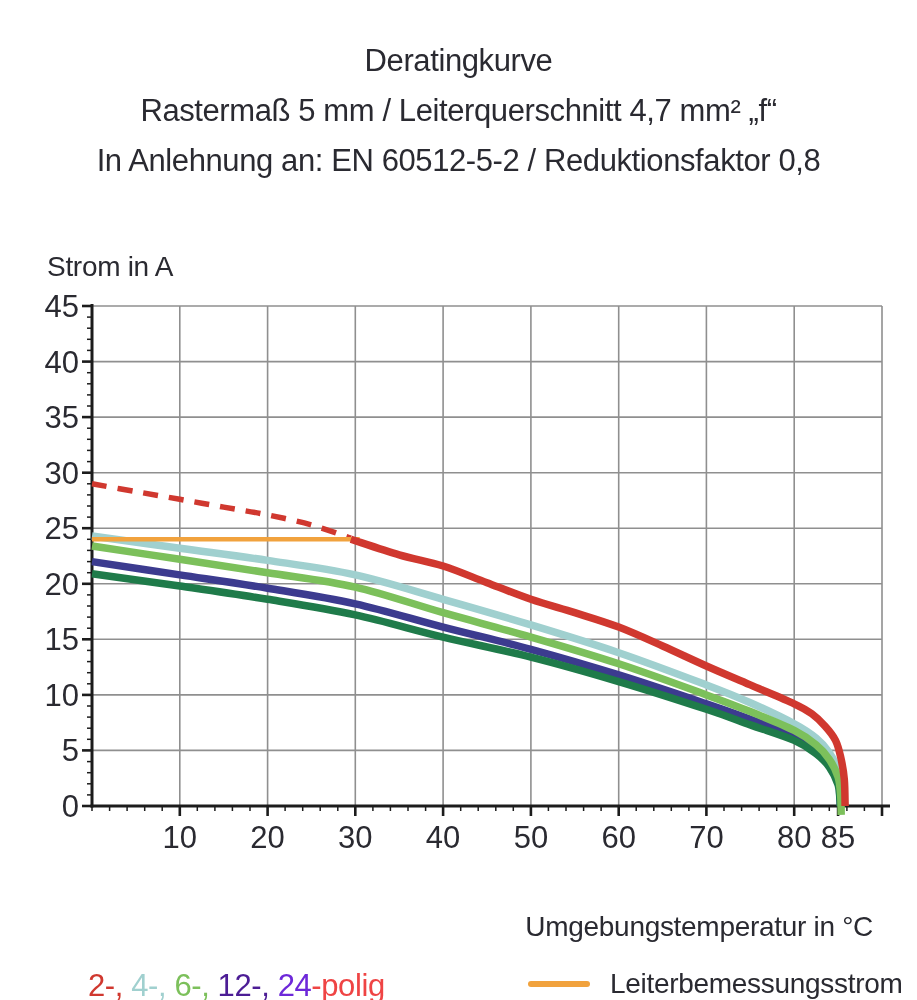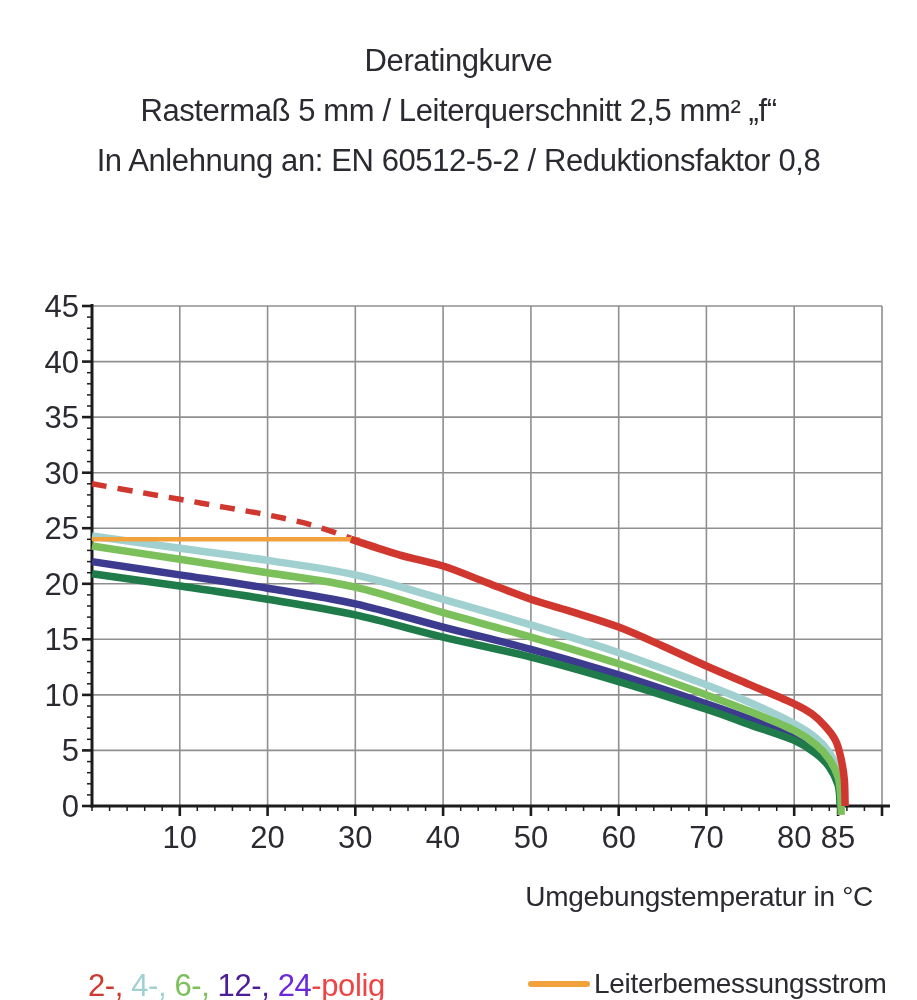--- a/index.html
+++ b/index.html
@@ -1,38 +1,39 @@
 <!DOCTYPE html>
 <html><head>
 <meta charset="utf-8">
 <style>
   html,body{margin:0;padding:0;background:#ffffff;}
   .page{position:relative;width:917px;height:1000px;background:#ffffff;overflow:hidden;
         font-family:"Liberation Sans",sans-serif;color:#2a2a31;margin-top:28px;}
   .titles{position:absolute;top:8px;left:0;width:100%;text-align:center;
           font-size:31px;line-height:50px;letter-spacing:-0.4px;white-space:nowrap;}
   .ylab{position:absolute;left:47px;top:223px;font-size:28px;letter-spacing:-0.3px;}
-  .xlab{position:absolute;right:44px;top:853px;font-size:28px;letter-spacing:-0.3px;}
+  .xlab{position:absolute;right:44px;top:883px;font-size:28px;letter-spacing:-0.3px;}
   svg#plot{position:absolute;left:0;top:0;font-family:"Liberation Sans",sans-serif;}
   .legend-poles{position:absolute;left:88px;top:940px;font-size:31px;letter-spacing:-0.4px;white-space:nowrap;}
-  .legend-rated{position:absolute;left:528px;top:940px;display:flex;align-items:center;gap:4px;
+  .legend-rated{position:absolute;left:528px;top:940px;display:flex;align-items:center;gap:20px;
                 font-size:28px;letter-spacing:-0.3px;white-space:nowrap;}
   .swatch{display:inline-block;width:62px;height:6px;border-radius:3px;}
 </style>
 </head>
 <body>
 
 <div class="page">
 
   <div class="titles">
     <div>Deratingkurve</div>
-    <div>Rastermaß 5 mm / Leiterquerschnitt 2,5 mm² „f“</div>
+    <div>Rastermaß 5 mm / Leiterquerschnitt 4,7 mm² „f“</div>
     <div>In Anlehnung an: EN 60512-5-2 / Reduktionsfaktor 0,8</div>
   </div>
 
+  <div class="ylab">Strom in A</div>
 
   <svg id="plot" width="917" height="840" viewBox="0 0 917 840">
       <g stroke="#8f8f8f" stroke-width="1.6">
         <line x1="179.8" y1="778" x2="179.8" y2="278"></line>
         <line x1="267.6" y1="778" x2="267.6" y2="278"></line>
         <line x1="355.3" y1="778" x2="355.3" y2="278"></line>
         <line x1="443.1" y1="778" x2="443.1" y2="278"></line>
         <line x1="530.9" y1="778" x2="530.9" y2="278"></line>
         <line x1="618.7" y1="778" x2="618.7" y2="278"></line>
         <line x1="706.4" y1="778" x2="706.4" y2="278"></line>

